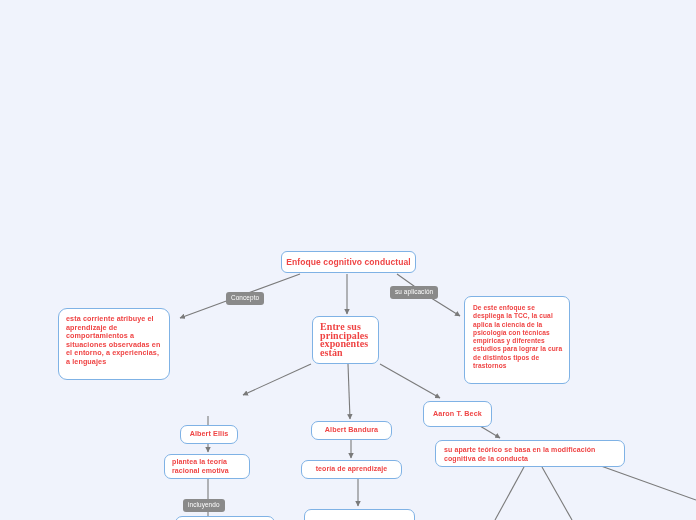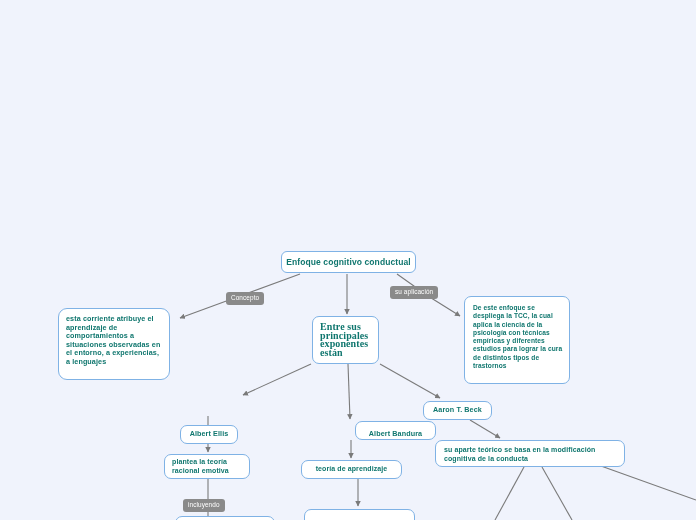--- a/index.html
+++ b/index.html
@@ -28,21 +28,21 @@
     width: 696px;
     height: 520px;
     pointer-events: none;
   }
   .node {
     position: absolute;
     box-sizing: border-box;
     background: #ffffff;
     border: 1.5px solid #7fb2e5;
     border-radius: 7px;
-    color: #0f766e;
+    color: #ef4444;
     font-weight: bold;
     letter-spacing: 0.1px;
     box-shadow: 0 0 0 0 rgba(0,0,0,0);
   }
   .node-inner {
     display: block;
     white-space: pre-line;
   }
   
   .n-root {
@@ -115,33 +115,32 @@
   .n-ellis .node-inner {
     font-size: 7.2px;
     line-height: 8.6px;
   }
   .n-bandura {
     left: 311px;
     top: 421px;
     width: 81px;
     height: 19px;
     display: flex;
-    align-items: flex-end;
-    justify-content: center;
-    margin-left: 44px;
+    align-items: center;
+    justify-content: center;
   }
   .n-bandura .node-inner {
     font-size: 7.2px;
     line-height: 8.6px;
   }
   .n-beck {
     left: 423px;
     top: 401px;
     width: 69px;
-    height: 19px;
+    height: 26px;
     display: flex;
     align-items: center;
     justify-content: center;
   }
   .n-beck .node-inner {
     font-size: 7.2px;
     line-height: 8.6px;
   }
   
   .n-ellis-desc {

